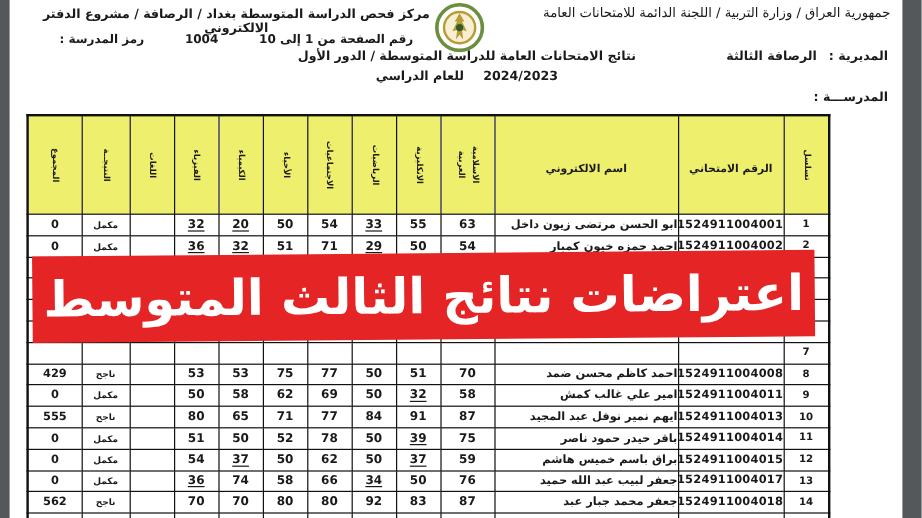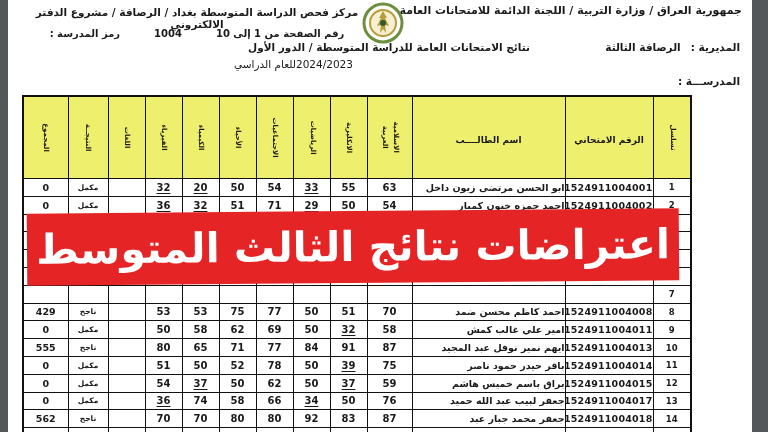--- a/index.html
+++ b/index.html
@@ -1,29 +1,29 @@
 <!DOCTYPE html>
 <html lang="ar"><head>
 <meta charset="utf-8">
 <style>
   html,body{margin:0;padding:0;}
   .stage{position:relative;width:768px;height:432px;background:#54585a;overflow:hidden;
          font-family:"DejaVu Sans",sans-serif;color:#1a1a1a;}
   .page{position:absolute;left:8px;top:0;width:744px;height:432px;background:#ffffff;}
   .abs{position:absolute;}
-  .gov-title{top:4px;right:10px;font-size:11px;font-weight:bold;direction:rtl;}
+  .gov-title{top:4px;right:10px;font-size:11px;font-weight:normal;direction:rtl;}
   .center-title{top:6px;left:14px;width:350px;text-align:center;font-size:10.5px;font-weight:bold;direction:rtl;}
   .code-line{top:28px;left:14px;width:350px;display:flex;flex-direction:row-reverse;justify-content:center;gap:34px;
              font-size:10px;font-weight:bold;direction:rtl;}
   .emblem{top:2px;left:354px;width:42px;height:42px;}
   .dir-line{top:41px;right:12px;font-size:10.5px;font-weight:bold;direction:rtl;display:flex;gap:10px;flex-direction:row;}
   .school-line{top:75px;right:12px;font-size:10.5px;font-weight:bold;direction:rtl;display:flex;gap:10px;flex-direction:row;}
   .results-title{top:41px;left:226px;width:310px;text-align:center;font-size:10.5px;font-weight:bold;direction:rtl;}
-  .year-line{top:58px;left:226px;width:310px;text-align:center;font-size:10.5px;font-weight:normal;direction:rtl;
-             display:flex;flex-direction:row-reverse;justify-content:flex-start;gap:0;}
+  .year-line{top:58px;left:226px;width:310px;text-align:center;font-size:10.5px;font-weight:bold;direction:rtl;
+             display:flex;flex-direction:row-reverse;justify-content:center;gap:16px;}
 
   table.results{position:absolute;left:14px;top:95px;width:668px;border-collapse:collapse;table-layout:fixed;
                 direction:rtl;}
   table.results th,table.results td{border:1px solid #111;padding:0;overflow:hidden;}
   table.results{border:2px solid #111;}
   thead th{background:#efef6e;height:81px;vertical-align:middle;}
   .vwrap{display:flex;align-items:center;justify-content:center;height:100%;width:100%;}
   .vtext{transform:rotate(90deg);font-size:7px;font-weight:bold;white-space:pre-line;line-height:1.6;text-align:center;}
   .hname,.hexam{font-size:9px;font-weight:bold;}
   tbody td{height:16.8px;background:#fff;font-weight:bold;text-align:center;vertical-align:middle;}
@@ -98,21 +98,21 @@
           <col style="width: 45px;">
         </colgroup>
       <thead>
           <tr id="head-row">
             <th>
               <div class="vwrap">
                 <span class="vtext">تسلسل</span>
               </div>
             </th>
             <th><span class="hexam">الرقم الامتحاني</span></th>
-            <th><span class="hname">اسم الطالــــب</span></th>
+            <th><span class="hname">اسم الالكتروني</span></th>
             <th>
               <div class="vwrap">
                 <span class="vtext">الاسلامية
 العربية</span>
               </div>
             </th>
             <th>
               <div class="vwrap">
                 <span class="vtext">الانكليزية</span>
               </div>

